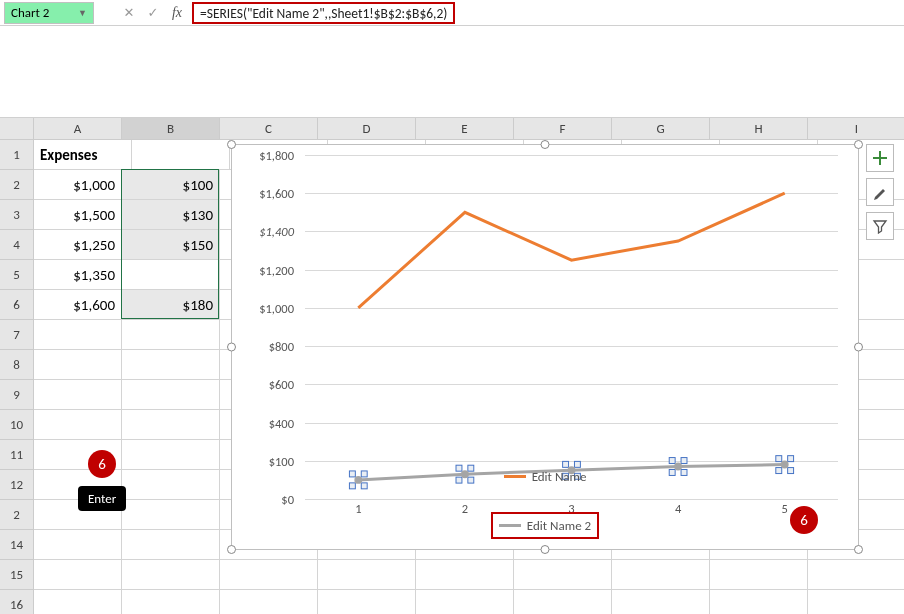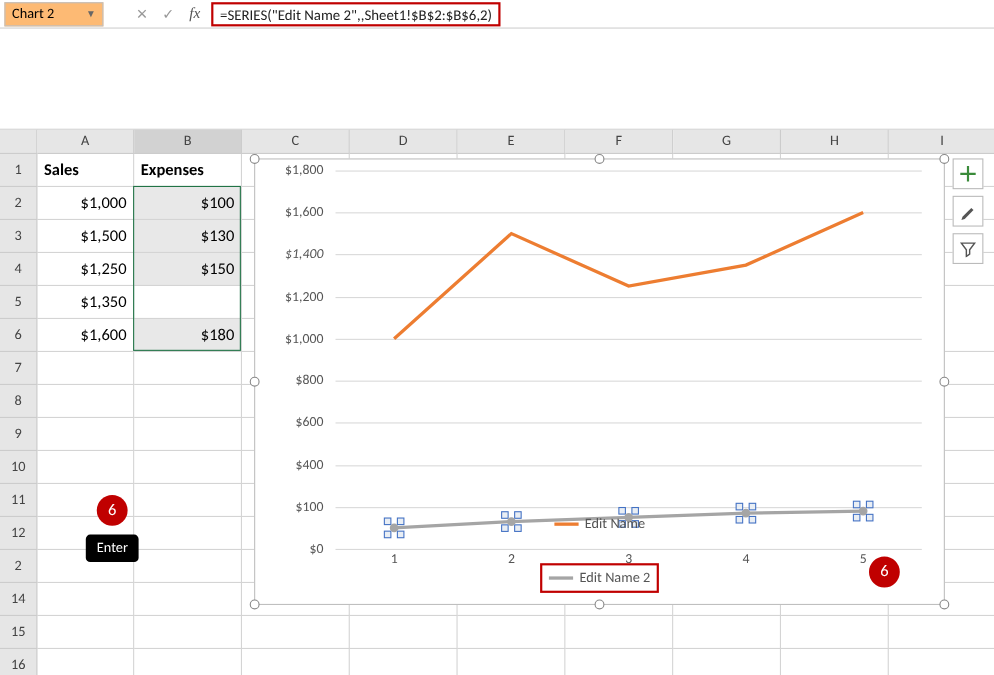--- a/index.html
+++ b/index.html
@@ -1,19 +1,19 @@
 <!DOCTYPE html>
 <html><head>
 <meta charset="utf-8">
 <style>
   * { box-sizing: border-box; margin: 0; padding: 0; }
   body { font-family: Calibri, Arial, sans-serif; font-size: 14px; background: #fff; width: 904px; height: 614px; overflow: hidden; position: relative; }
   
   .formula-bar { display: flex; align-items: center; height: 26px; border-bottom: 1px solid #d0d0d0; background: #fff; padding: 2px 4px; gap: 4px; }
-  .name-box { width: 90px; height: 22px; border: 1px solid #c0c0c0; background: #fdba74; display: flex; align-items: center; padding: 0 6px; font-size: 13px; }
+  .name-box { width: 90px; height: 22px; border: 1px solid #c0c0c0; background: #86efac; display: flex; align-items: center; padding: 0 6px; font-size: 13px; }
   .name-box-arrow { color: #666; font-size: 9px; margin-left: auto; }
   .fb-icons { display: flex; gap: 2px; margin-left: 20px; align-items: center; }
   .fb-icon { width: 22px; height: 20px; display: flex; align-items: center; justify-content: center; color: #999; font-size: 13px; }
   .fb-icon.fx { color: #555; font-style: italic; font-family: 'Times New Roman', serif; font-size: 14px; }
   .formula-input-wrap { flex: 1; position: relative; }
   .formula-highlight { border: 2.5px solid #c00000; padding: 1px 6px; display: inline-block; font-size: 13.5px; color: #222; height: 22px; line-height: 18px; }
   
   .whitespace-bar { height: 92px; border-bottom: 1px solid #d0d0d0; }
   
   .grid { display: flex; position: relative; }
@@ -125,21 +125,20 @@
         <div class="col-h" style="width: 98px;">C</div>
         <div class="col-h" style="width: 98px;">D</div>
         <div class="col-h" style="width: 98px;">E</div>
         <div class="col-h" style="width: 98px;">F</div>
         <div class="col-h" style="width: 98px;">G</div>
         <div class="col-h" style="width: 98px;">H</div>
         <div class="col-h" style="width: 98px;">I</div>
       </div>
     <div class="cells" id="cells">
         <div class="row">
-          <div class="cell col-A h">Sales</div>
           <div class="cell col-B h">Expenses</div>
           <div class="cell col-C"></div>
           <div class="cell col-D"></div>
           <div class="cell col-E"></div>
           <div class="cell col-F"></div>
           <div class="cell col-G"></div>
           <div class="cell col-H"></div>
           <div class="cell col-I"></div>
         </div>
         <div class="row">

